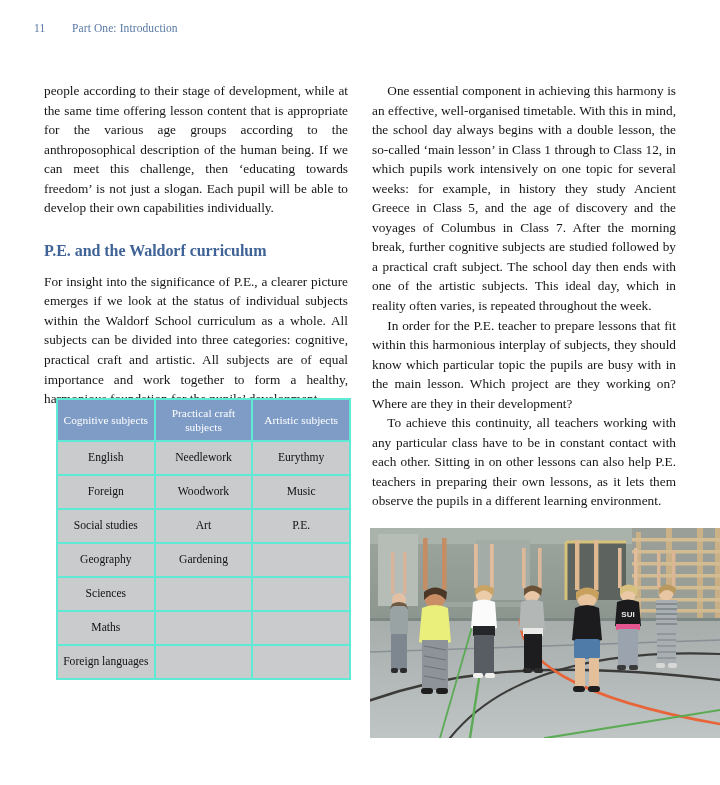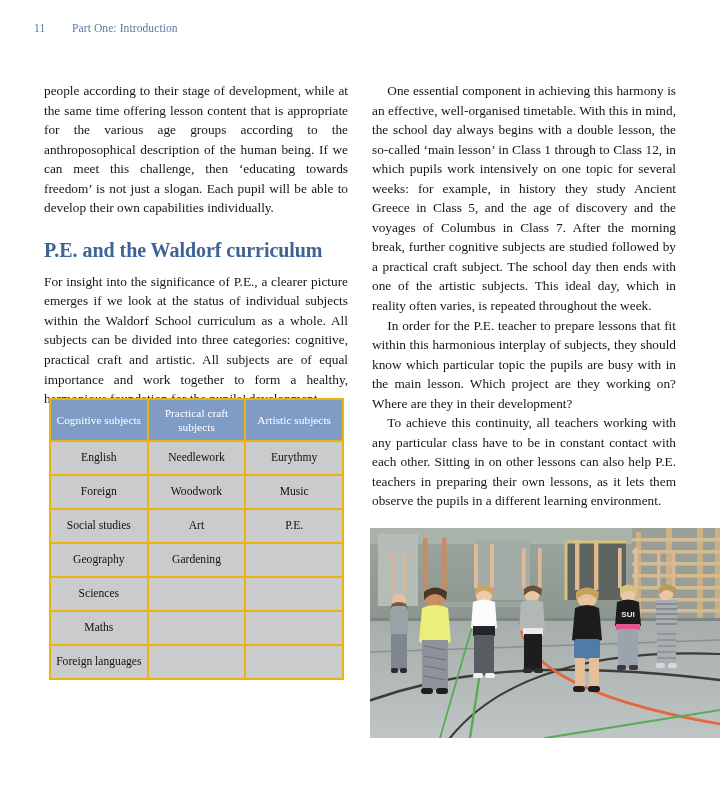--- a/index.html
+++ b/index.html
@@ -49,37 +49,37 @@
     text-justify: inter-word;
     hyphens: none;
     color: #151515;
   }
   p.body + p.body { text-indent: 1.15em; }
   p.body.no-indent { text-indent: 0; }
 
   
   h2.section-heading {
     margin: 22px 0 11px 0;
-    font-size: 20px;
+    font-size: 16px;
     font-weight: bold;
     color: #3f6396;
     letter-spacing: -0.05px;
     line-height: 21px;
   }
 
   
   .subjects-table {
     position: absolute;
-    left: 49px;
+    left: 56px;
     top: 398px;
     width: 295px;
     border-collapse: separate;
     border-spacing: 2px;
     table-layout: fixed;
-    background: #eab308;
+    background: #5eead4;
   }
   .subjects-table th,
   .subjects-table td {
     text-align: center;
     vertical-align: middle;
     font-weight: normal;
     font-size: 11.6px;
     line-height: 14.2px;
     padding: 0;
   }

